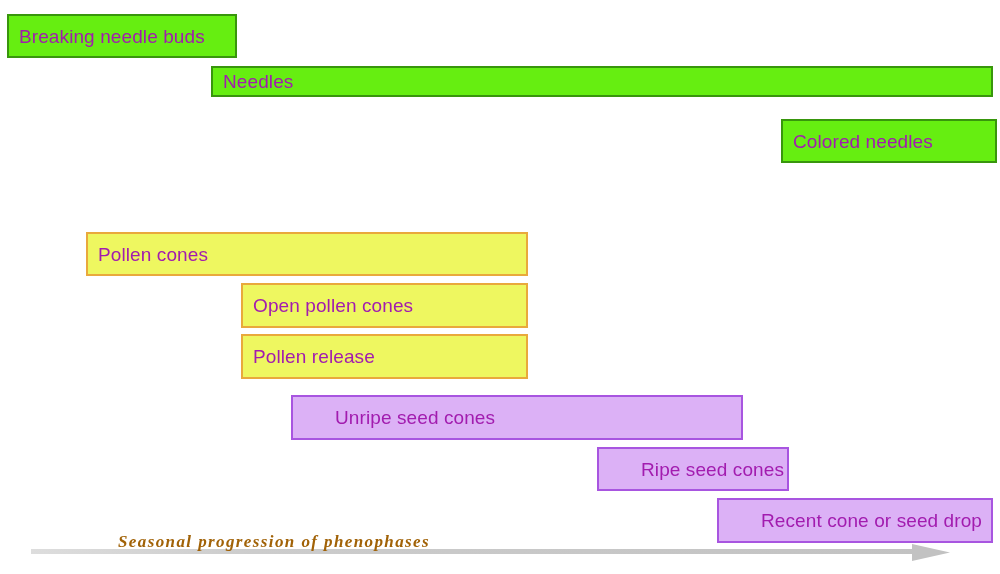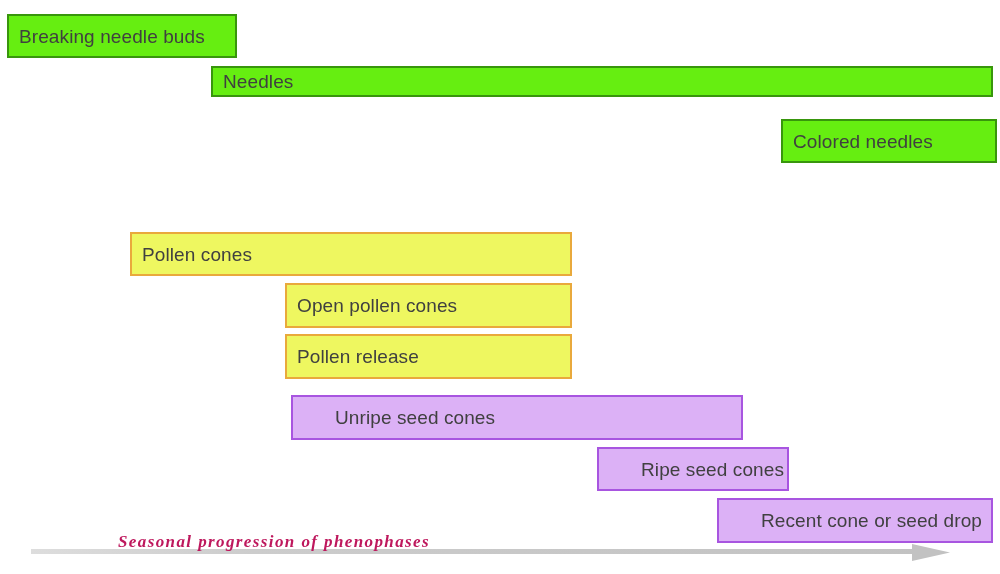--- a/index.html
+++ b/index.html
@@ -25,32 +25,31 @@
     box-sizing: border-box;
     border-style: solid;
     border-width: 2px;
     display: flex;
     align-items: center;
     white-space: nowrap;
   }
   .phase-label {
     font-size: 19px;
     line-height: 1;
-    color: #404040;
+    color: #a21caf;
     padding-left: 10px;
     letter-spacing: 0.1px;
   }
   .group-needles {
     background: #66ee11;
     border-color: #38960c;
   }
   .group-pollen {
     background: #eef760;
     border-color: #e9a93c;
-    margin-left: 44px;
   }
   .group-seed {
     background: #dcb1f6;
     border-color: #a855e0;
     padding-left: 32px;
   }
   #axis {
     position: absolute;
     left: 0;
     top: 0;
@@ -59,21 +58,21 @@
     pointer-events: none;
   }
   #axis-caption {
     position: absolute;
     left: 118px;
     top: 532px;
     font-family: "Liberation Serif", serif;
     font-size: 17px;
     font-style: italic;
     font-weight: bold;
-    color: #be185d;
+    color: #a16207;
     letter-spacing: 1.4px;
     white-space: nowrap;
   }
 </style>
 </head>
 <body>
 
 <div id="diagram">
 
   <div class="phase-bar group-needles" style="left:7px; top:14px; width:230px; height:44px;">

